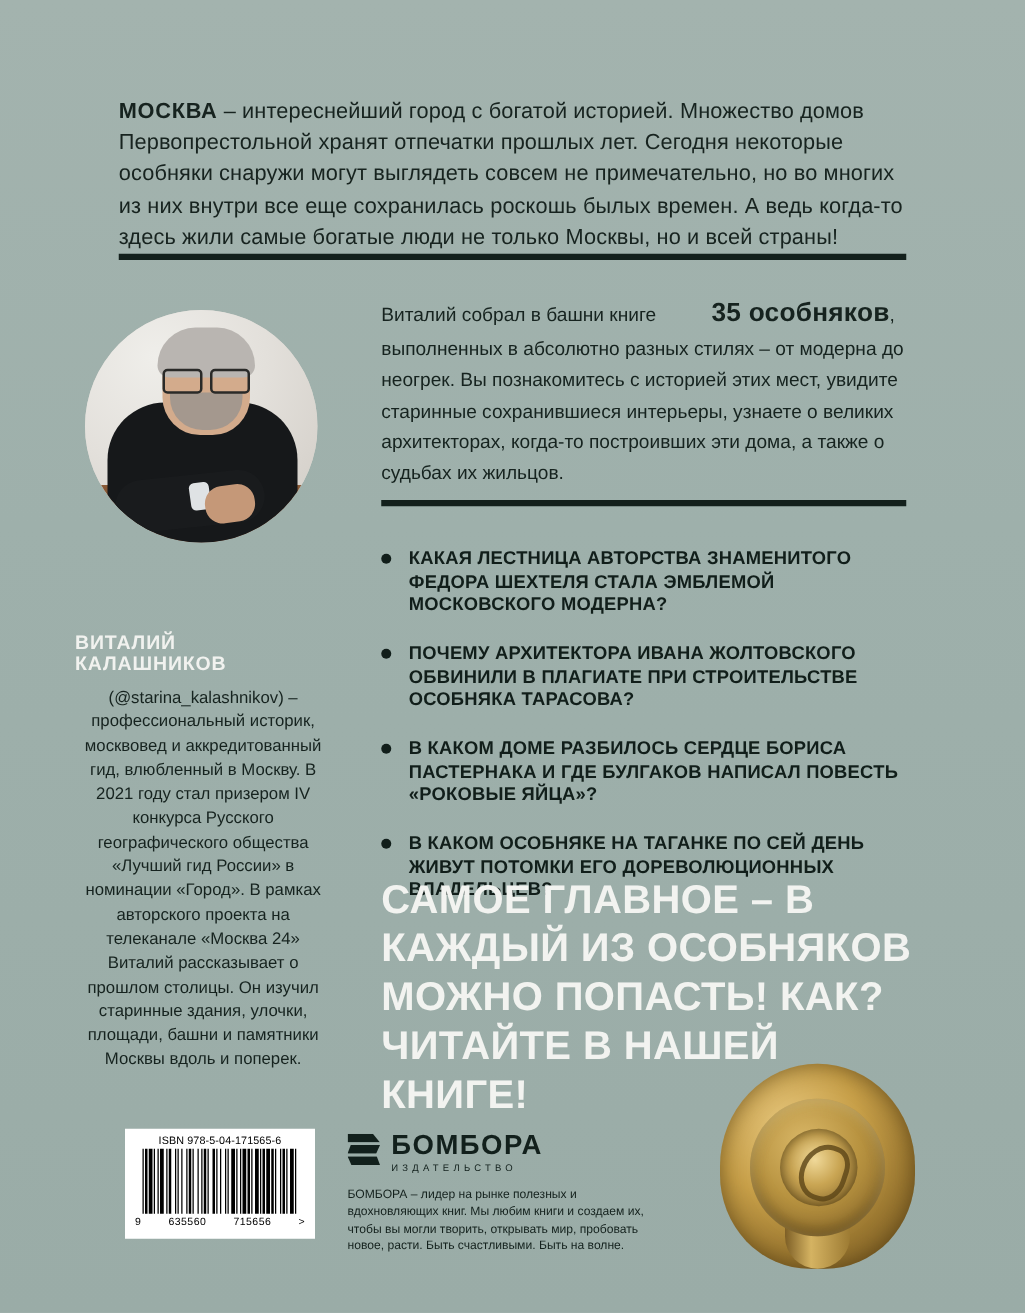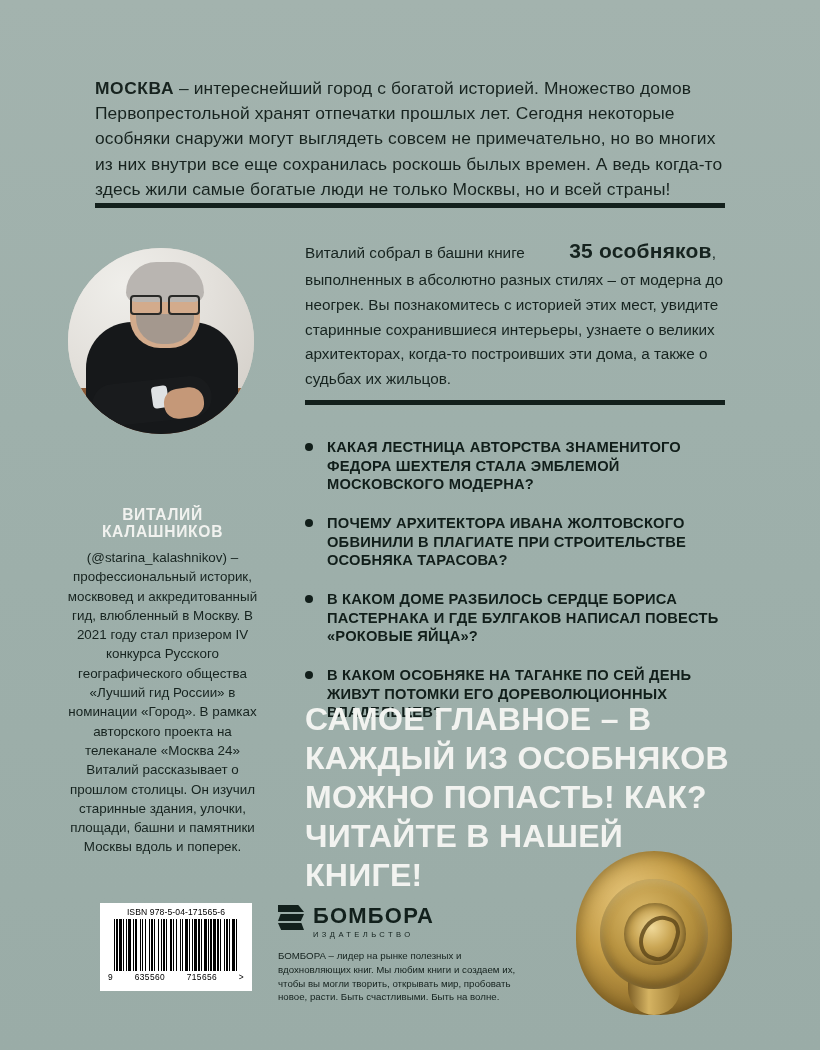--- a/index.html
+++ b/index.html
@@ -172,21 +172,21 @@
   }
   .photo-glasses::before { left: 2px; }
   .photo-glasses::after { right: 2px; }
 
   
   .author-name {
     position: absolute;
     left: 60px;
     top: 506px;
     width: 205px;
-    text-align: center;
+    text-align: left;
     font-weight: bold;
     font-size: 15.6px;
     line-height: 1.12;
     letter-spacing: 0.7px;
     color: #f1f2ef;
   }
   .author-bio {
     position: absolute;
     left: 60px;
     top: 548px;
@@ -356,20 +356,21 @@
 
   
   .pub {
     position: absolute;
     left: 278px;
     top: 905px;
     width: 300px;
   }
   .pub-logo-row {
     display: flex;
+    align-items: center;
     gap: 9px;
   }
   .pub-mark {
     width: 26px;
     height: 30px;
     position: relative;
   }
   .pub-mark span {
     position: absolute;
     left: 0;

